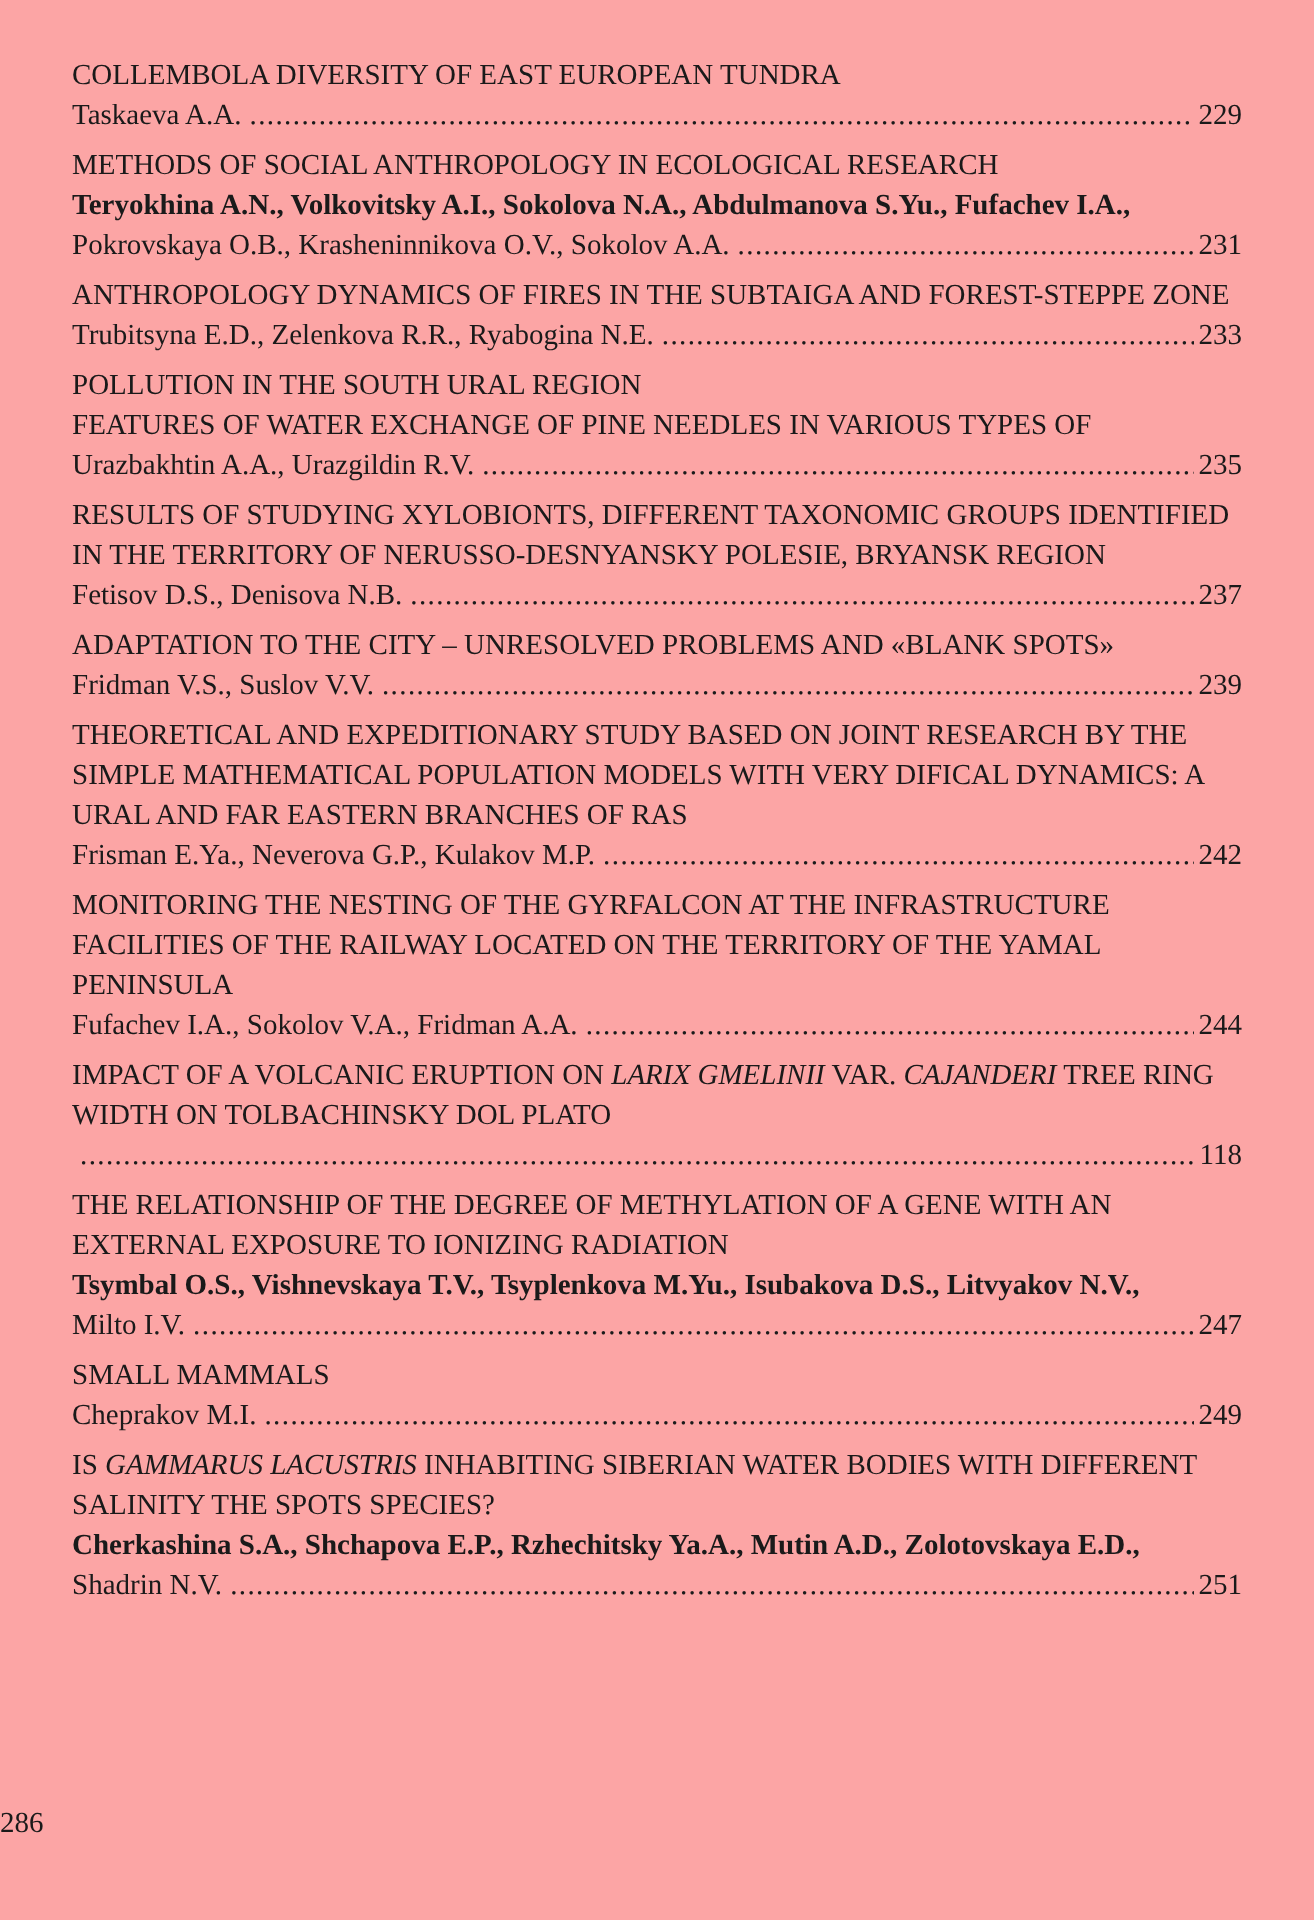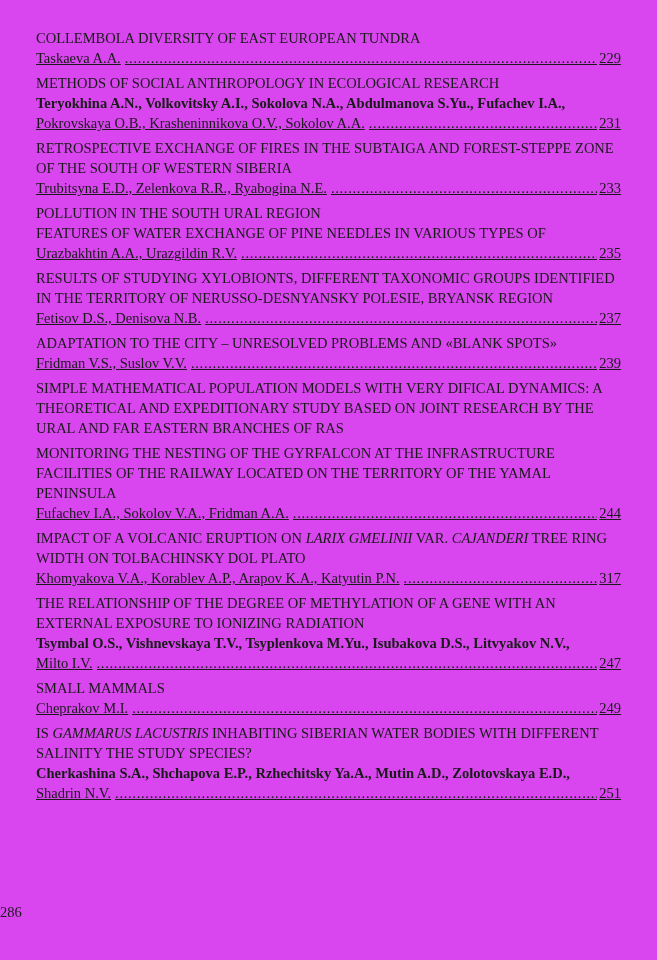--- a/index.html
+++ b/index.html
@@ -1,20 +1,20 @@
 <!DOCTYPE html>
 <html><head>
 <meta charset="utf-8">
 <style>
   html, body { margin: 0; padding: 0; }
   .page {
     position: relative;
     width: 657px;
     height: 960px;
-    background: #d946ef;
+    background: #fca5a5;
     color: #1a1a1a;
     font-family: "Liberation Serif", "DejaVu Serif", serif;
     overflow: hidden;
   }
   .content {
     position: absolute;
     top: 28px;
     left: 36px;
     right: 36px;
   }
@@ -29,21 +29,20 @@
     font-size: 14.5px;
     line-height: 20px;
     white-space: nowrap;
     font-weight: bold;
   }
   .row {
     display: flex;
     align-items: flex-start;
     font-size: 14.5px;
     line-height: 20px;
-    text-decoration: underline;
   }
   .authors { flex: 0 0 auto; white-space: nowrap; }
   .dots {
     flex: 1 1 auto;
     overflow: hidden;
     white-space: nowrap;
     margin-left: 4px;
     letter-spacing: 0.7px;
     min-width: 0;
   }
@@ -80,22 +79,21 @@
       <div class="t-line">METHODS OF SOCIAL ANTHROPOLOGY IN ECOLOGICAL RESEARCH</div>
       <div class="a-line">Teryokhina A.N., Volkovitsky A.I., Sokolova N.A., Abdulmanova S.Yu., Fufachev I.A.,</div>
       <div class="row">
         <span class="authors">Pokrovskaya O.B., Krasheninnikova O.V., Sokolov A.A.</span>
           <span class="dots"></span>
           <span class="pageno">231</span>
       </div>
     </div>
 
     <div class="entry">
-      <div class="t-line">RETROSPECTIVE EXCHANGE OF FIRES IN THE SUBTAIGA AND FOREST-STEPPE ZONE</div>
-      <div class="t-line">OF THE SOUTH OF WESTERN SIBERIA</div>
+      <div class="t-line">ANTHROPOLOGY DYNAMICS OF FIRES IN THE SUBTAIGA AND FOREST-STEPPE ZONE</div>
       <div class="row">
         <span class="authors">Trubitsyna E.D., Zelenkova R.R., Ryabogina N.E.</span>
           <span class="dots"></span>
           <span class="pageno">233</span>
       </div>
     </div>
 
     <div class="entry">
       <div class="t-line">POLLUTION IN THE SOUTH URAL REGION</div>
       <div class="t-line">FEATURES OF WATER EXCHANGE OF PINE NEEDLES IN VARIOUS TYPES OF</div>
@@ -119,43 +117,47 @@
     <div class="entry">
       <div class="t-line">ADAPTATION TO THE CITY – UNRESOLVED PROBLEMS AND «BLANK SPOTS»</div>
       <div class="row">
         <span class="authors">Fridman V.S., Suslov V.V.</span>
           <span class="dots"></span>
           <span class="pageno">239</span>
       </div>
     </div>
 
     <div class="entry">
+      <div class="t-line">THEORETICAL AND EXPEDITIONARY STUDY BASED ON JOINT RESEARCH BY THE</div>
       <div class="t-line">SIMPLE MATHEMATICAL POPULATION MODELS WITH VERY DIFICAL DYNAMICS: A</div>
-      <div class="t-line">THEORETICAL AND EXPEDITIONARY STUDY BASED ON JOINT RESEARCH BY THE</div>
       <div class="t-line">URAL AND FAR EASTERN BRANCHES OF RAS</div>
+      <div class="row">
+        <span class="authors">Frisman E.Ya., Neverova G.P., Kulakov M.P.</span>
+          <span class="dots"></span>
+          <span class="pageno">242</span>
+      </div>
     </div>
 
     <div class="entry">
       <div class="t-line">MONITORING THE NESTING OF THE GYRFALCON AT THE INFRASTRUCTURE</div>
       <div class="t-line">FACILITIES OF THE RAILWAY LOCATED ON THE TERRITORY OF THE YAMAL</div>
       <div class="t-line">PENINSULA</div>
       <div class="row">
         <span class="authors">Fufachev I.A., Sokolov V.A., Fridman A.A.</span>
           <span class="dots"></span>
           <span class="pageno">244</span>
       </div>
     </div>
 
     <div class="entry">
       <div class="t-line"><span>IMPACT OF A VOLCANIC ERUPTION ON </span><i>LARIX GMELINII</i><span> VAR. </span><i>CAJANDERI</i><span> TREE RING</span></div>
       <div class="t-line">WIDTH ON TOLBACHINSKY DOL PLATO</div>
       <div class="row">
-        <span class="authors">Khomyakova V.A., Korablev A.P., Arapov K.A., Katyutin P.N.</span>
           <span class="dots"></span>
-          <span class="pageno">317</span>
+          <span class="pageno">118</span>
       </div>
     </div>
 
     <div class="entry">
       <div class="t-line">THE RELATIONSHIP OF THE DEGREE OF METHYLATION OF A GENE WITH AN</div>
       <div class="t-line">EXTERNAL EXPOSURE TO IONIZING RADIATION</div>
       <div class="a-line">Tsymbal O.S., Vishnevskaya T.V., Tsyplenkova M.Yu., Isubakova D.S., Litvyakov N.V.,</div>
       <div class="row">
         <span class="authors">Milto I.V.</span>
           <span class="dots"></span>
@@ -167,21 +169,21 @@
       <div class="t-line">SMALL MAMMALS</div>
       <div class="row">
         <span class="authors">Cheprakov M.I.</span>
           <span class="dots"></span>
           <span class="pageno">249</span>
       </div>
     </div>
 
     <div class="entry">
       <div class="t-line"><span>IS </span><i>GAMMARUS LACUSTRIS</i><span> INHABITING SIBERIAN WATER BODIES WITH DIFFERENT</span></div>
-      <div class="t-line">SALINITY THE STUDY SPECIES?</div>
+      <div class="t-line">SALINITY THE SPOTS SPECIES?</div>
       <div class="a-line">Cherkashina S.A., Shchapova E.P., Rzhechitsky Ya.A., Mutin A.D., Zolotovskaya E.D.,</div>
       <div class="row">
         <span class="authors">Shadrin N.V.</span>
           <span class="dots"></span>
           <span class="pageno">251</span>
       </div>
     </div>
 
   </div>
 

